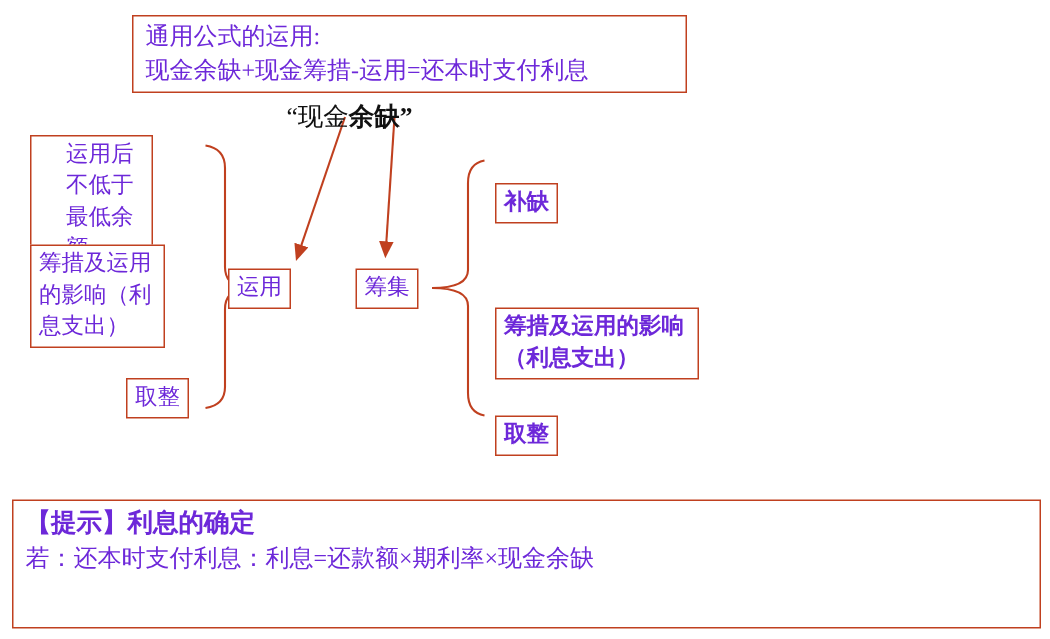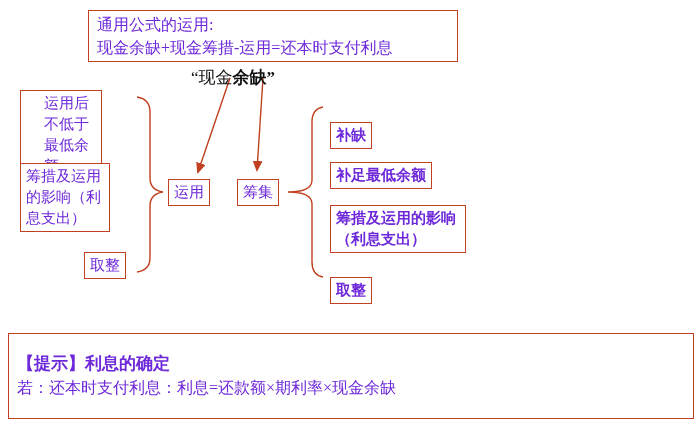--- a/index.html
+++ b/index.html
@@ -33,31 +33,31 @@
   }
   .quote-label {
     left: 191px; top: 55px;
     font-size: 17px;
     line-height: 21px;
     margin-top: 12px;
   }
   .left-box-1 { left: 20px;  top: 90px;  width: 82px; padding-left: 23px; }
   .left-box-2 { left: 20px;  top: 163px; width: 90px; }
   .left-box-3 { left: 84px;  top: 252px; }
-  .center-box-1 { left: 168px; top: 179px; }
+  .center-box-1 { left: 152px; top: 179px; }
   .center-box-2 { left: 237px; top: 179px; }
   .right-box { font-weight: bold; margin-top: 17px; }
   .right-box-1 { left: 330px; top: 105px; }
   .right-box-2 { left: 330px; top: 145px; }
   .right-box-3 { left: 330px; top: 188px; width: 136px; }
   .right-box-4 { left: 330px; top: 260px; }
   .tip-box {
     left: 8px; top: 333px;
     width: 686px; height: 86px;
-    padding: 18px 8px;
+    padding: 3px 8px;
     font-size: 16px;
     line-height: 24px;
   }
   .tip-title { font-weight: bold; font-size: 17px; }
   .overlay {
     position: absolute;
     left: 0; top: 0;
     width: 700px; height: 426px;
     pointer-events: none;
   }
@@ -91,21 +91,20 @@
   </div>
 
   <div class="abs rbox left-box-1">运用后不低于最低余额</div>
   <div class="abs rbox left-box-2">筹措及运用的影响（利息支出）</div>
   <div class="abs rbox left-box-3">取整</div>
 
   <div class="abs rbox center-box-1">运用</div>
   <div class="abs rbox center-box-2">筹集</div>
 
   <div class="abs rbox right-box right-box-1">补缺</div>
-  <div class="abs rbox right-box right-box-2">补足最低余额</div>
   <div class="abs rbox right-box right-box-3">筹措及运用的影响（利息支出）</div>
   <div class="abs rbox right-box right-box-4">取整</div>
 
   <div class="abs rbox tip-box">
     <div class="tip-title">【提示】利息的确定</div>
     <div>若：还本时支付利息：利息=还款额×期利率×现金余缺</div>
   </div>
 
 </div>
 

